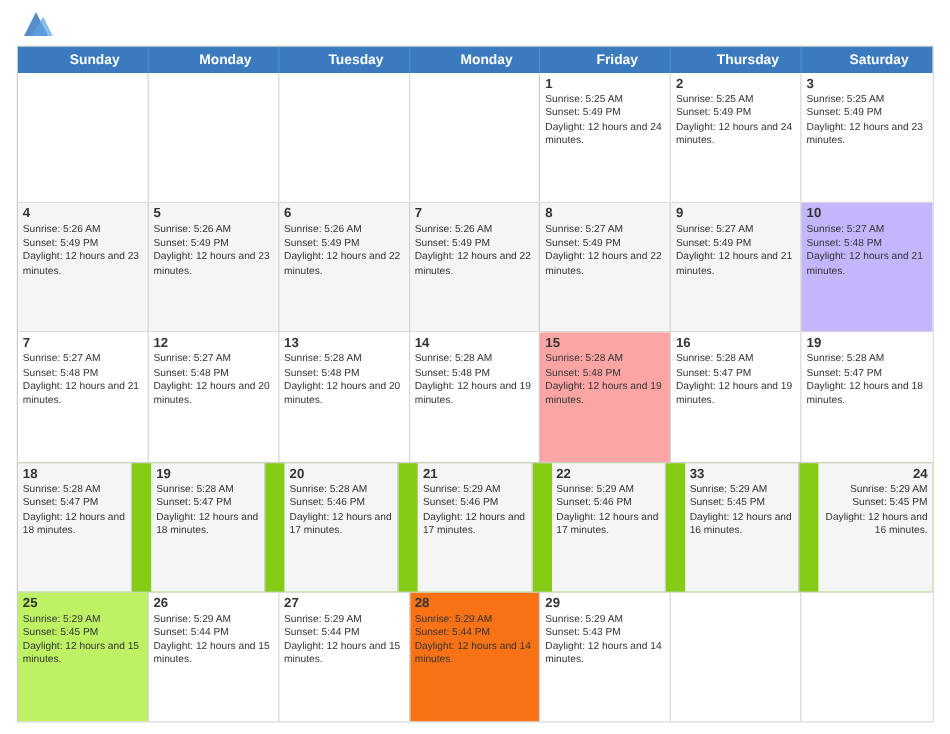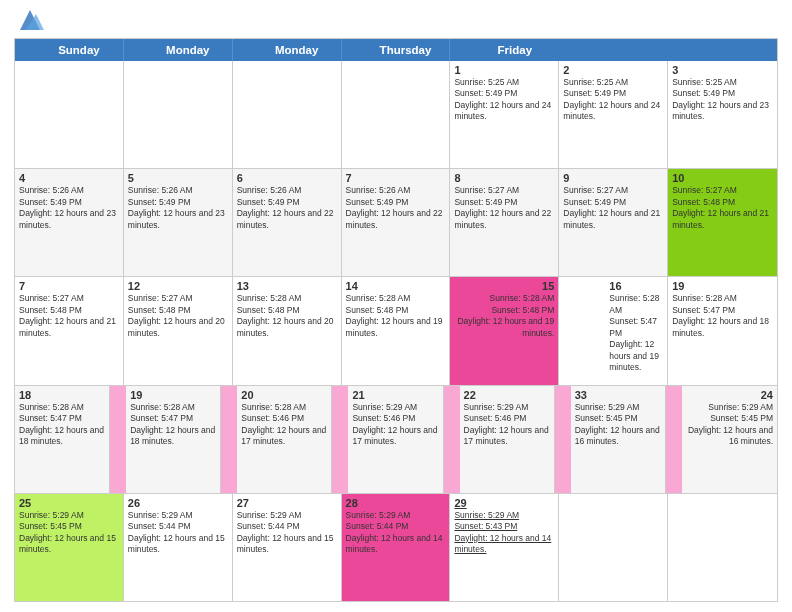--- a/index.html
+++ b/index.html
@@ -134,23 +134,25 @@
     </div>
     <div class="title-section">
       <div class="month-year"></div>
       <div class="location"></div>
     </div>
   </div>
   <div class="calendar">
     <div class="cal-header" id="cal-header-row">
         <div class="cal-header-cell">Sunday</div>
         <div class="cal-header-cell">Monday</div>
+        <div class="cal-header-cell">Tuesday</div>
         <div class="cal-header-cell">Monday</div>
+        <div class="cal-header-cell">Friday</div>
         <div class="cal-header-cell">Thursday</div>
-        <div class="cal-header-cell">Friday</div>
+        <div class="cal-header-cell">Saturday</div>
       </div>
     <div class="cal-body" id="cal-body">
         <div class="cal-row" style="background: rgb(255, 255, 255);">
           <div class="cal-cell" style="background: rgb(255, 255, 255);"></div>
           <div class="cal-cell" style="background: rgb(255, 255, 255);"></div>
           <div class="cal-cell" style="background: rgb(255, 255, 255);"></div>
           <div class="cal-cell" style="background: rgb(255, 255, 255);"></div>
           <div class="cal-cell" style="background: rgb(255, 255, 255);">
             <span class="cell-date">1</span>
             <div class="cell-info" style="white-space: pre-line;">Sunrise: 5:25 AM
@@ -200,21 +202,21 @@
             <div class="cell-info" style="white-space: pre-line;">Sunrise: 5:27 AM
 Sunset: 5:49 PM
 Daylight: 12 hours and 22 minutes.</div>
           </div>
           <div class="cal-cell" style="background: rgb(245, 245, 245);">
             <span class="cell-date">9</span>
             <div class="cell-info" style="white-space: pre-line;">Sunrise: 5:27 AM
 Sunset: 5:49 PM
 Daylight: 12 hours and 21 minutes.</div>
           </div>
-          <div class="cal-cell" style="background: #84cc16;">
+          <div class="cal-cell" style="background: #c4b5fd;">
             <span class="cell-date">10</span>
             <div class="cell-info" style="white-space: pre-line;">Sunrise: 5:27 AM
 Sunset: 5:48 PM
 Daylight: 12 hours and 21 minutes.</div>
           </div>
         </div>
         <div class="cal-row" style="background: rgb(255, 255, 255);">
           <div class="cal-cell" style="background: rgb(255, 255, 255);">
             <span class="cell-date">7</span>
             <div class="cell-info" style="white-space: pre-line;">Sunrise: 5:27 AM
@@ -232,40 +234,40 @@
             <div class="cell-info" style="white-space: pre-line;">Sunrise: 5:28 AM
 Sunset: 5:48 PM
 Daylight: 12 hours and 20 minutes.</div>
           </div>
           <div class="cal-cell" style="background: rgb(255, 255, 255);">
             <span class="cell-date">14</span>
             <div class="cell-info" style="white-space: pre-line;">Sunrise: 5:28 AM
 Sunset: 5:48 PM
 Daylight: 12 hours and 19 minutes.</div>
           </div>
-          <div class="cal-cell" style="background: #ec4899; text-align: right;">
+          <div class="cal-cell" style="background: #fca5a5;">
             <span class="cell-date">15</span>
             <div class="cell-info" style="white-space: pre-line;">Sunrise: 5:28 AM
 Sunset: 5:48 PM
 Daylight: 12 hours and 19 minutes.</div>
           </div>
-          <div class="cal-cell" style="background: rgb(255, 255, 255); margin-left: 46px;">
+          <div class="cal-cell" style="background: rgb(255, 255, 255);">
             <span class="cell-date">16</span>
             <div class="cell-info" style="white-space: pre-line;">Sunrise: 5:28 AM
 Sunset: 5:47 PM
 Daylight: 12 hours and 19 minutes.</div>
           </div>
           <div class="cal-cell" style="background: rgb(255, 255, 255);">
             <span class="cell-date">19</span>
             <div class="cell-info" style="white-space: pre-line;">Sunrise: 5:28 AM
 Sunset: 5:47 PM
 Daylight: 12 hours and 18 minutes.</div>
           </div>
         </div>
-        <div class="cal-row" style="background: #f9a8d4; gap: 16px;">
+        <div class="cal-row" style="background: #84cc16; gap: 16px;">
           <div class="cal-cell" style="background: rgb(245, 245, 245);">
             <span class="cell-date">18</span>
             <div class="cell-info" style="white-space: pre-line;">Sunrise: 5:28 AM
 Sunset: 5:47 PM
 Daylight: 12 hours and 18 minutes.</div>
           </div>
           <div class="cal-cell" style="background: rgb(245, 245, 245);">
             <span class="cell-date">19</span>
             <div class="cell-info" style="white-space: pre-line;">Sunrise: 5:28 AM
 Sunset: 5:47 PM
@@ -314,27 +316,27 @@
             <div class="cell-info" style="white-space: pre-line;">Sunrise: 5:29 AM
 Sunset: 5:44 PM
 Daylight: 12 hours and 15 minutes.</div>
           </div>
           <div class="cal-cell" style="background: rgb(255, 255, 255);">
             <span class="cell-date">27</span>
             <div class="cell-info" style="white-space: pre-line;">Sunrise: 5:29 AM
 Sunset: 5:44 PM
 Daylight: 12 hours and 15 minutes.</div>
           </div>
-          <div class="cal-cell" style="background: #ec4899;">
+          <div class="cal-cell" style="background: #f97316;">
             <span class="cell-date">28</span>
             <div class="cell-info" style="white-space: pre-line;">Sunrise: 5:29 AM
 Sunset: 5:44 PM
 Daylight: 12 hours and 14 minutes.</div>
           </div>
-          <div class="cal-cell" style="background: rgb(255, 255, 255); text-decoration: underline;">
+          <div class="cal-cell" style="background: rgb(255, 255, 255);">
             <span class="cell-date">29</span>
             <div class="cell-info" style="white-space: pre-line;">Sunrise: 5:29 AM
 Sunset: 5:43 PM
 Daylight: 12 hours and 14 minutes.</div>
           </div>
           <div class="cal-cell" style="background: rgb(255, 255, 255);"></div>
           <div class="cal-cell" style="background: rgb(255, 255, 255);"></div>
         </div>
       </div>
   </div>

